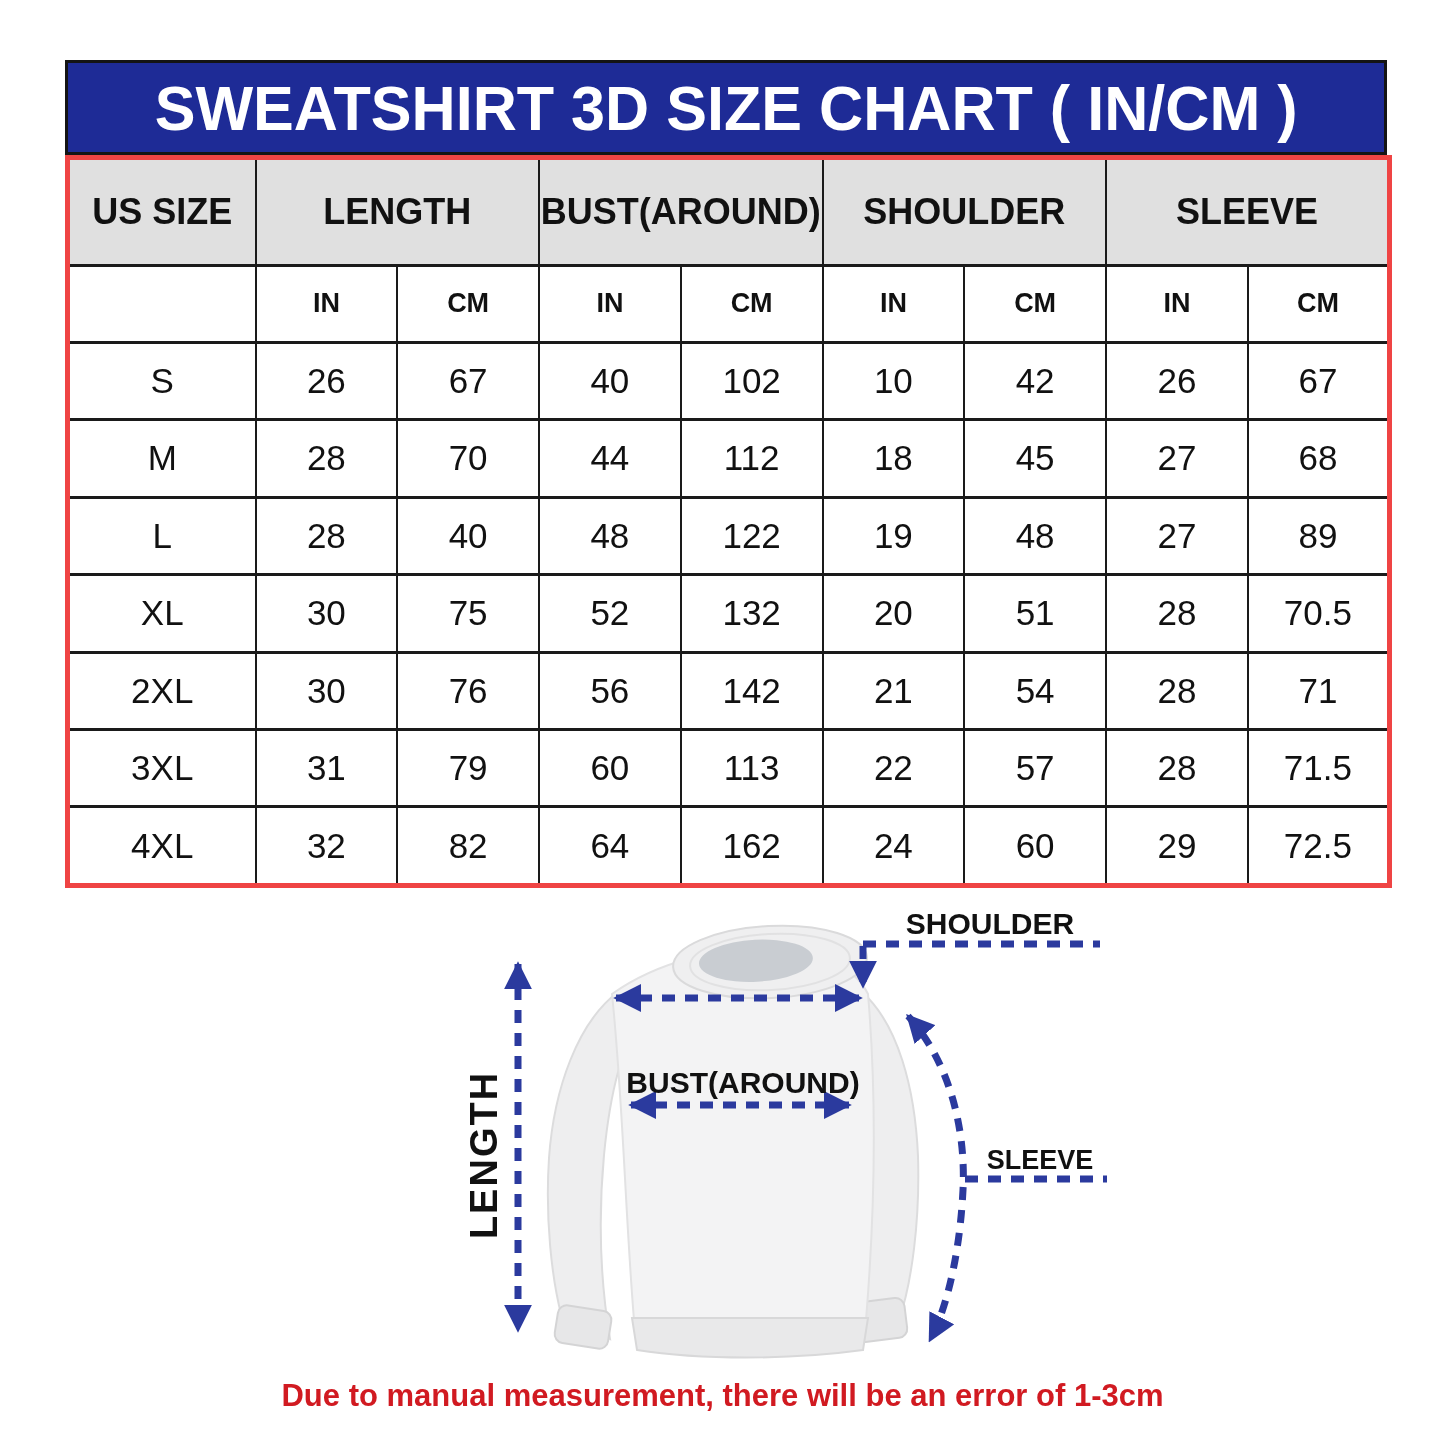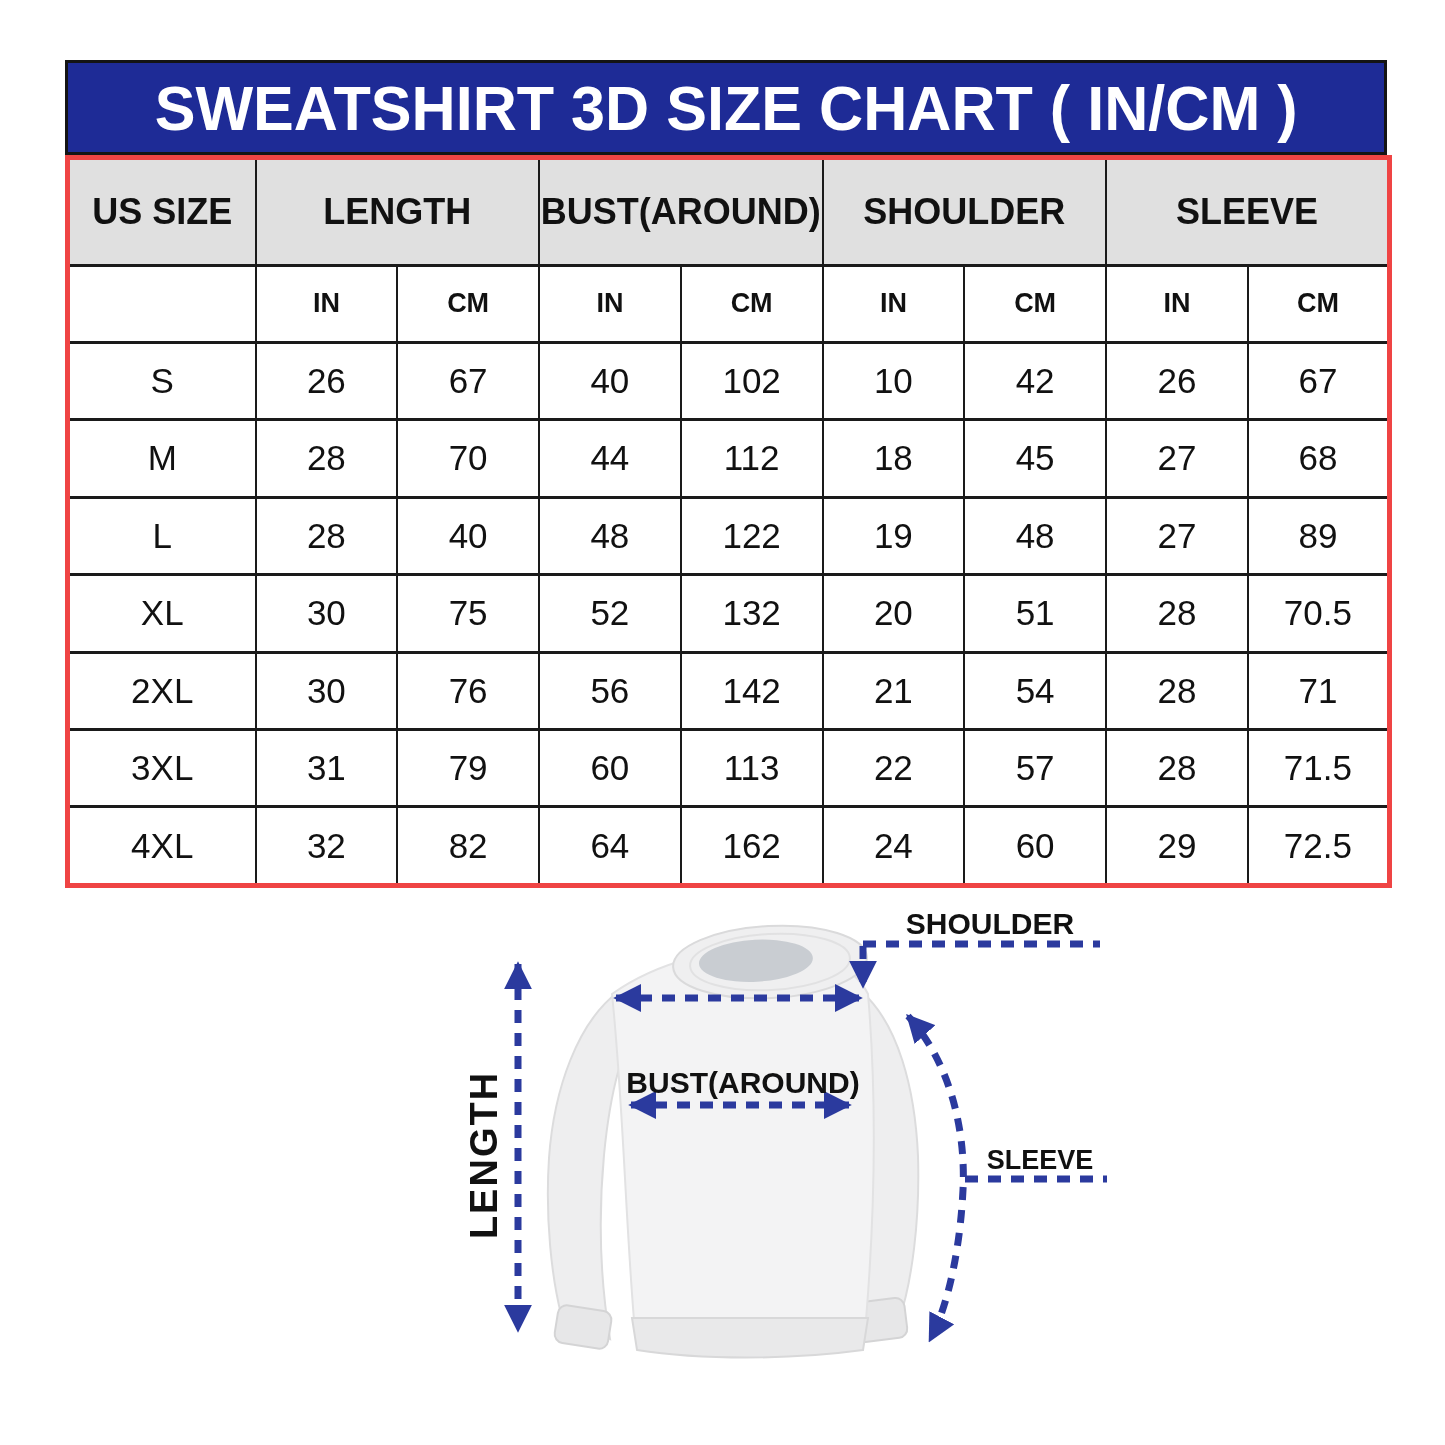--- a/index.html
+++ b/index.html
@@ -193,14 +193,15 @@
     <text class="dlabel" x="990" y="44" text-anchor="middle" font-size="30">SHOULDER</text>
 
     <line class="dline" x1="631" y1="215" x2="849" y2="215" marker-start="url(#arr)" marker-end="url(#arr)"></line>
     <text class="dlabel" x="743" y="203" text-anchor="middle" font-size="30">BUST(AROUND)</text>
 
     <path class="dline" d="M 908 126 C 950 172, 966 240, 963 300 C 960 360, 948 416, 930 450" marker-start="url(#arr)" marker-end="url(#arr)"></path>
     <line class="dline" x1="965" y1="289" x2="1107" y2="289"></line>
     <text class="dlabel" x="1040" y="279" text-anchor="middle" font-size="27">SLEEVE</text>
   </svg>
 
+  <div class="note">Due to manual measurement, there will be an error of 1-3cm</div>
 
 </div>
 
 </body></html>

